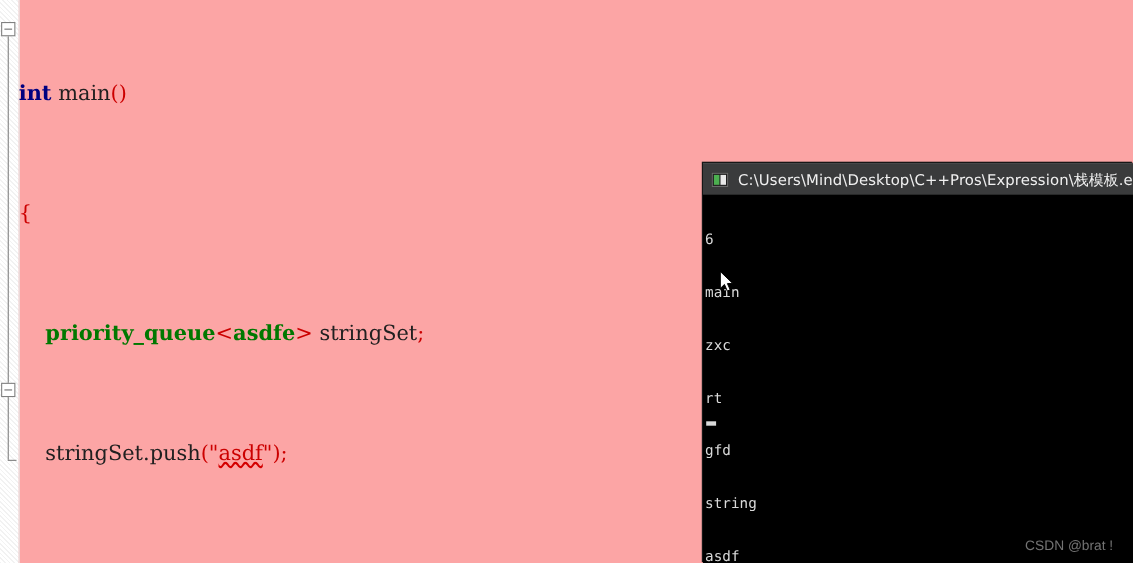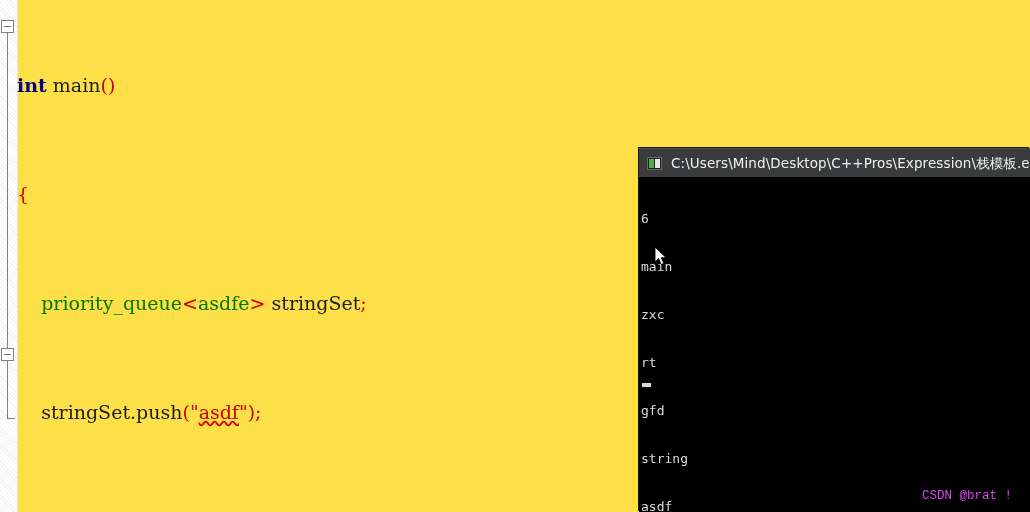--- a/index.html
+++ b/index.html
@@ -7,21 +7,21 @@
     width:1030px;height:512px;
     background:#ffffff;
     font-family:"DejaVu Serif", serif;
     overflow:hidden;
     position:relative;
   }
 
   
   #editor{
     position:absolute; left:0; top:0; width:1030px; height:512px;
-    background:#fde047; overflow:hidden;
+    background:#fca5a5; overflow:hidden;
   }
   #gutter{
     position:absolute; left:0; top:0; width:17px; height:512px;
     background:
       repeating-linear-gradient(45deg,#f2f2f2 0 1px,#ffffff 1px 3px);
     border-right:1px solid #e6e6e6;
   }
   .fold-box{
     position:absolute; left:1px; width:13px; height:13px;
     border:1px solid #808080; background:#ffffff; box-sizing:border-box;
@@ -41,21 +41,21 @@
     position:absolute; left:17px; top:0; width:1013px; height:512px;
     font-family:"DejaVu Serif", serif;
     font-size:19px;
     line-height:27.3px;
     white-space:pre;
     color:#000000;
   }
   .ln{ height:27.3px; }
 
   .kw  { color:#000080; font-weight:bold; }   
-  .typ { color:#007800; font-weight:normal; }
+  .typ { color:#007800; font-weight:bold; }
   .pun { color:#cc0000; }                      
   .str { color:#cc0000; }                      
   .id  { color:#202020; }
 
   .sq  { 
     text-decoration: underline wavy #d40000;
     text-decoration-skip-ink:none;
   }
 
   
@@ -97,21 +97,21 @@
   .cline{ height:16px; }
   #console-caret{
     position:absolute; left:3px; top:206px; width:9px; height:4px; background:#d9d9d9;
   }
   #mouse-cursor{
     position:absolute; left:655px; top:247px; width:14px; height:20px;
     pointer-events:none;
   }
   #watermark{
     position:absolute; right:18px; bottom:9px;
-    color:#d946ef; font-family:Liberation Mono, monospace; font-size:12.5px;
+    color:#737373; font-family:Liberation Sans, sans-serif; font-size:12.5px;
     white-space:nowrap;
   }
 </style>
 </head>
 <body>
 
 <div id="editor">
 
   <div id="gutter">
     <div class="fold-box" style="top:20px;"></div>

